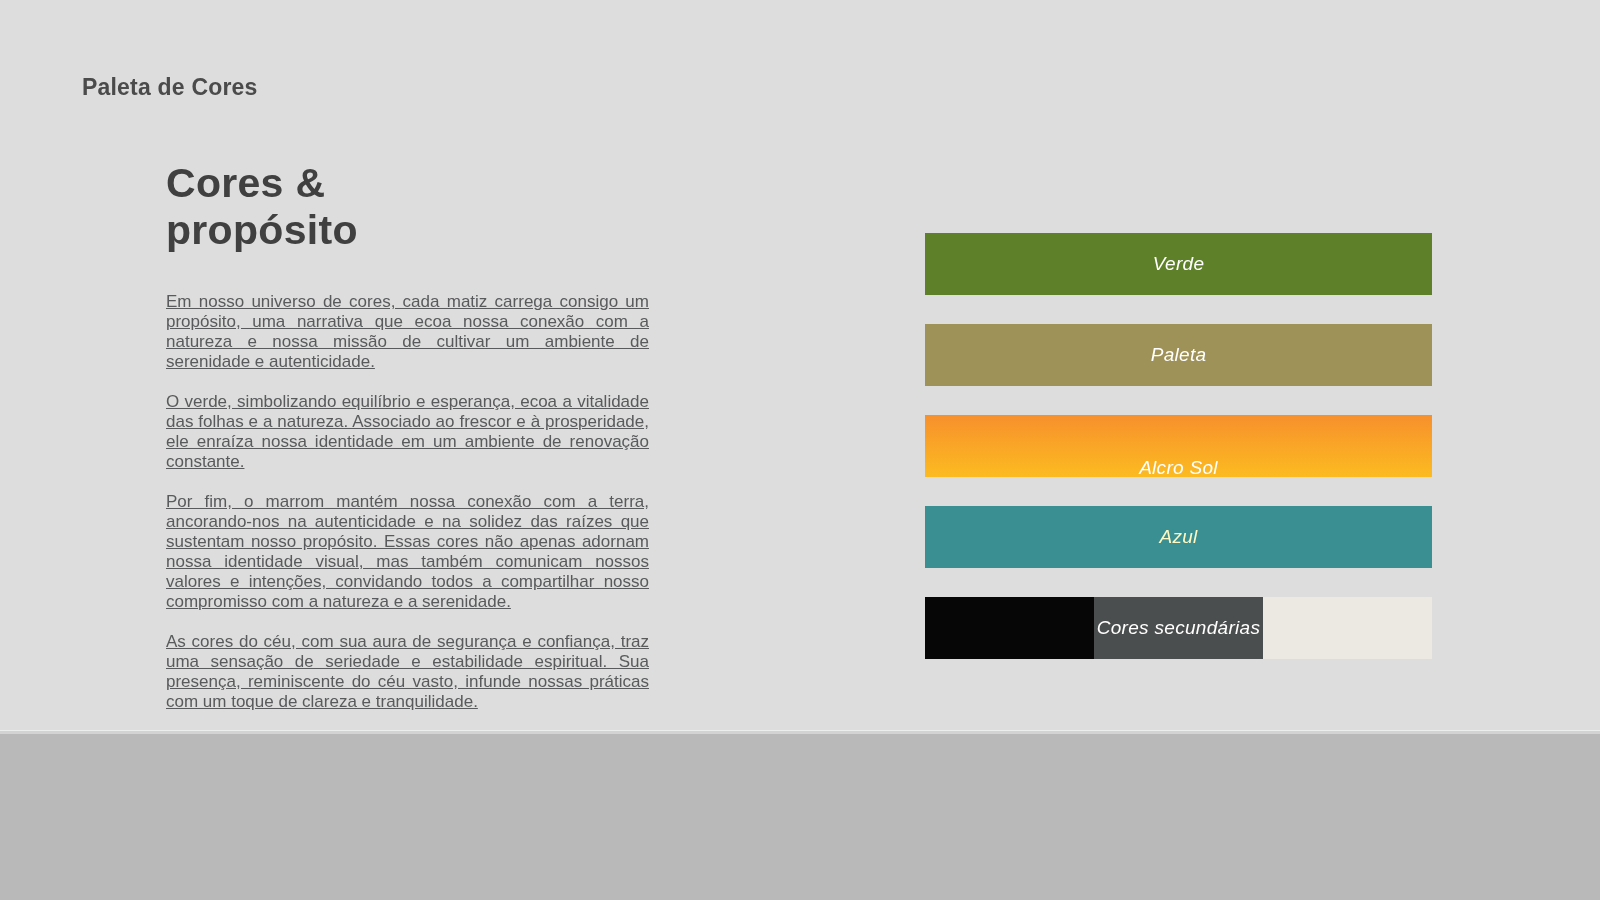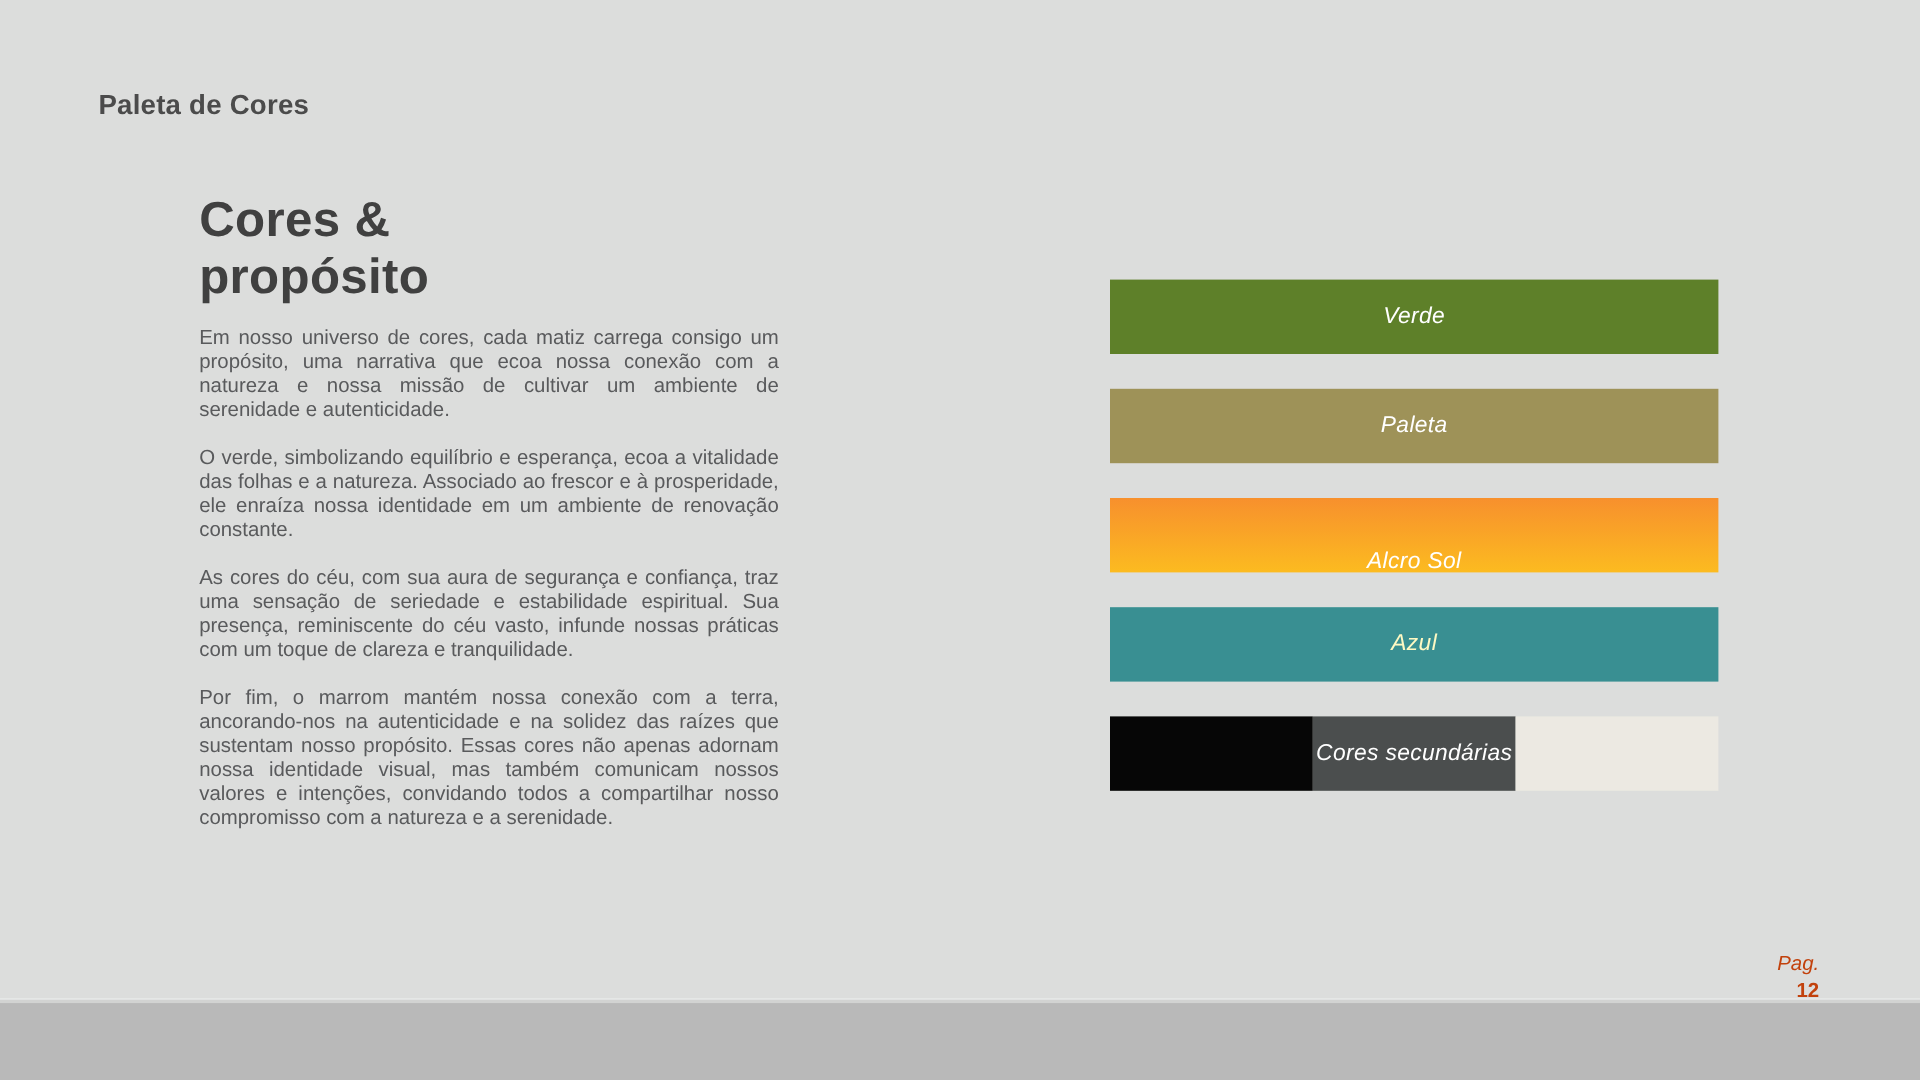--- a/index.html
+++ b/index.html
@@ -1,33 +1,34 @@
 <!DOCTYPE html>
 <html><head>
 <meta charset="utf-8">
 <style>
   html,body{margin:0;padding:0;background:#b9b9b9;}
   .slide{
-    position:relative;width:1600px;height:836px;margin:0 auto;
+    position:relative;width:1600px;height:734px;margin:0 auto;
     background:#dcdddc;overflow:hidden;
     font-family:"Liberation Sans",sans-serif;
   }
   .page-header{
     position:absolute;left:82px;top:74px;
     font-size:23px;font-weight:bold;color:#4b4b4b;letter-spacing:.2px;
   }
   .section-title{
     position:absolute;left:166px;top:160px;margin:0;
     font-size:41px;line-height:47px;font-weight:bold;color:#333437;
     letter-spacing:.3px;
   }
   .body-text{
-    position:absolute;left:166px;top:272px;width:483px;
+    position:absolute;left:166px;top:292px;width:483px;
     font-size:17px;line-height:20px;color:#595a5c;
     text-align:justify;
+    text-decoration:underline;
   }
   .body-text p{margin:0 0 20px 0;}
   .swatches{position:absolute;left:925px;top:233px;width:507px;}
   .swatch{
     position:relative;height:62px;margin-bottom:29px;
     display:flex;align-items:center;justify-content:center;
   }
   .swatch-label{
     color:#ffffff;font-style:italic;font-size:19px;letter-spacing:.3px;
     position:relative;z-index:2;
@@ -52,22 +53,22 @@
 <body>
 
 <div class="slide" style="background: rgb(220, 221, 220);">
   <div class="page-header" style="color: rgb(75, 75, 75);">Paleta de Cores</div>
 
   <h1 class="section-title" style="color: #404040;"><span>Cores &amp;</span><br><span>propósito</span></h1>
 
   <div class="body-text" style="color: rgb(89, 90, 92);">
       <p>Em nosso universo de cores, cada matiz carrega consigo um propósito, uma narrativa que ecoa nossa conexão com a natureza e nossa missão de cultivar um ambiente de serenidade e autenticidade.</p>
       <p>O verde,  simbolizando equilíbrio e esperança, ecoa a vitalidade das folhas e a natureza. Associado ao frescor e à prosperidade, ele enraíza nossa identidade em um ambiente de renovação constante.</p>
+      <p>Por fim, o marrom mantém nossa conexão com a terra, ancorando-nos na autenticidade e na solidez das raízes que sustentam nosso propósito. Essas cores não apenas adornam nossa identidade visual, mas também comunicam nossos valores e intenções, convidando todos a compartilhar nosso compromisso com a natureza e a serenidade.</p>
       <p>As cores do céu, com sua aura de segurança e confiança, traz uma sensação de seriedade e estabilidade espiritual. Sua presença, reminiscente do céu vasto, infunde nossas práticas com um toque de clareza e tranquilidade.</p>
-      <p>Por fim, o marrom mantém nossa conexão com a terra, ancorando-nos na autenticidade e na solidez das raízes que sustentam nosso propósito. Essas cores não apenas adornam nossa identidade visual, mas também comunicam nossos valores e intenções, convidando todos a compartilhar nosso compromisso com a natureza e a serenidade.</p>
     </div>
 
   <div class="swatches">
       <div class="swatch" style="background: rgb(94, 128, 41);">
         <span class="swatch-label" style="color: #ffffff;">Verde</span>
       </div>
       <div class="swatch" style="background: rgb(158, 146, 88);">
         <span class="swatch-label" style="color: rgb(255, 255, 255);">Paleta</span>
       </div>
       <div class="swatch" style="background: linear-gradient(rgb(247, 144, 45), rgb(252, 187, 32));">

